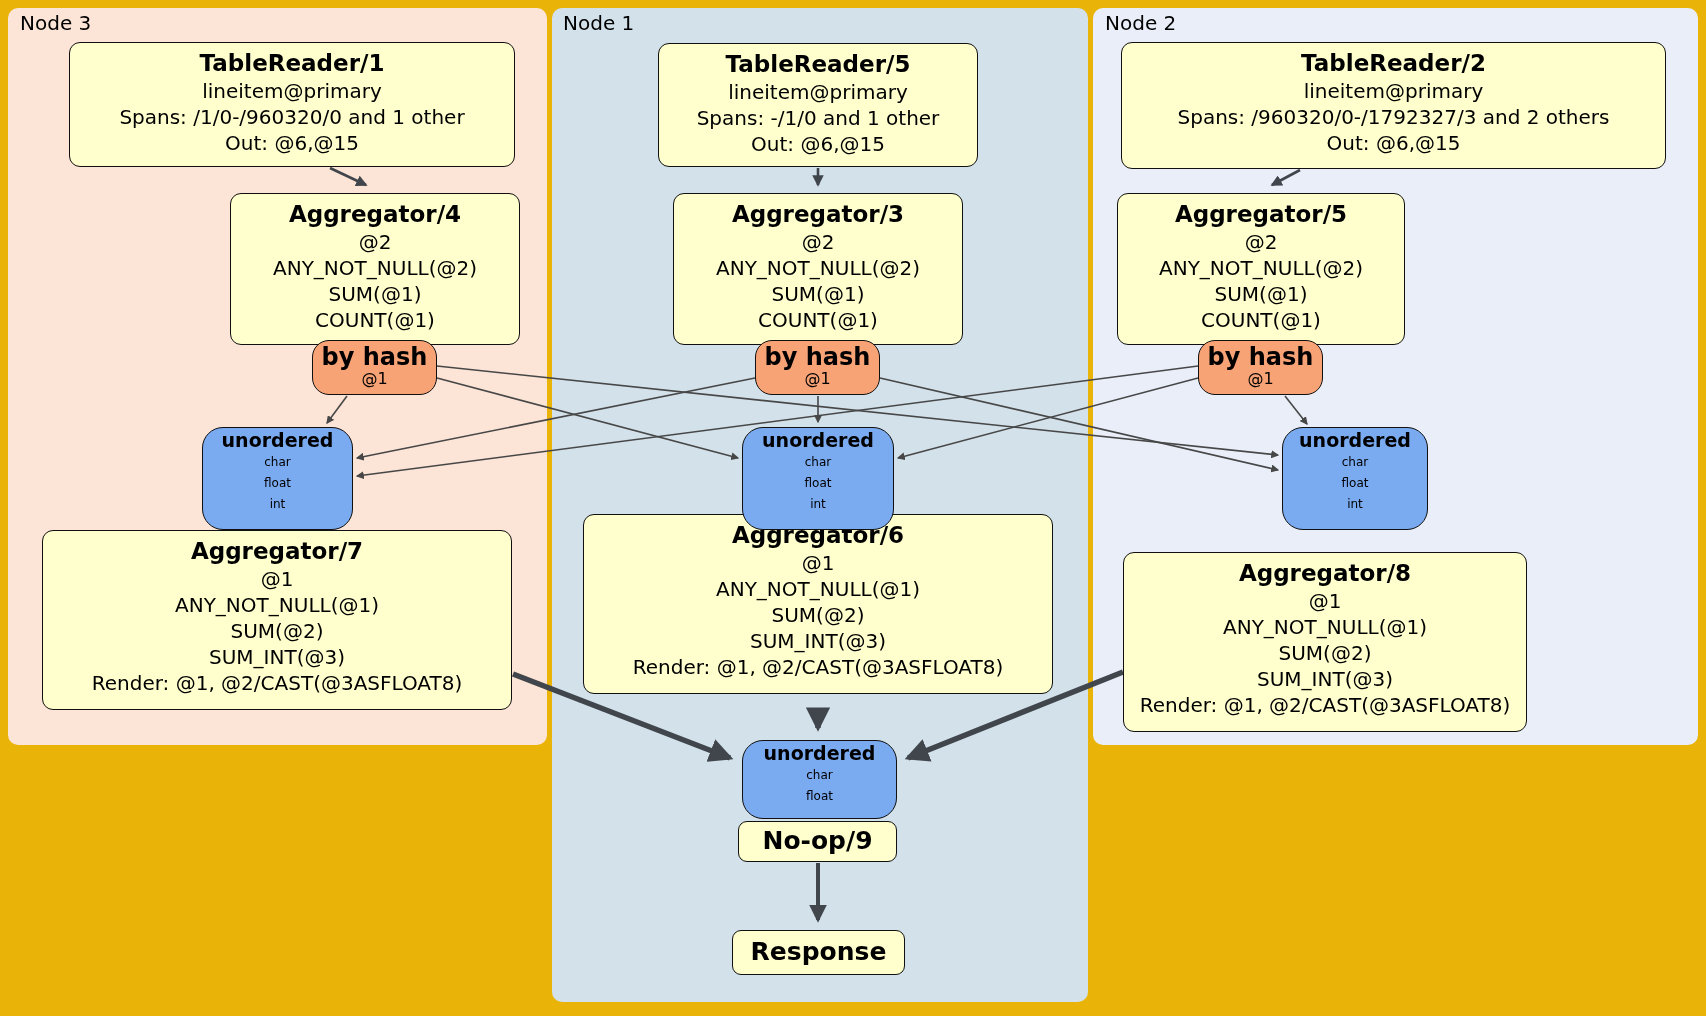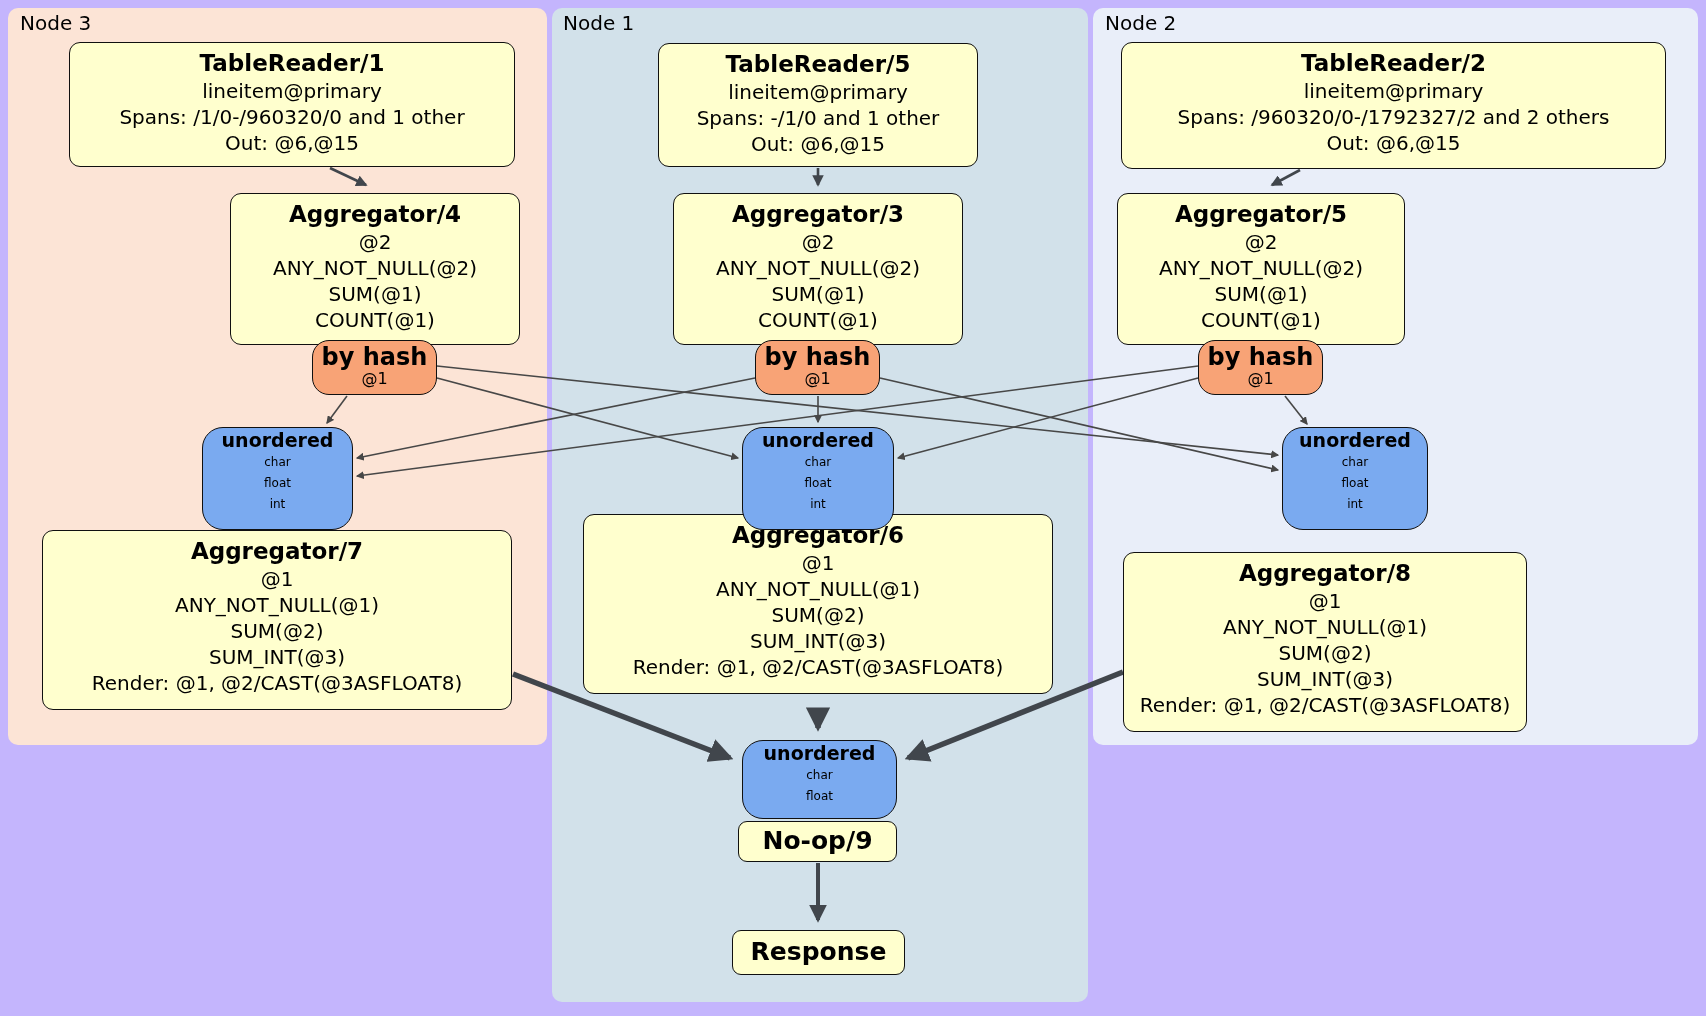--- a/index.html
+++ b/index.html
@@ -1,17 +1,17 @@
 <!DOCTYPE html>
 <html><head>
 <meta charset="utf-8">
 <style>
   html,body{margin:0;padding:0;background:#ffffff;}
   #canvas{
-    position:relative;width:1706px;height:1016px;overflow:hidden;background:#c4b5fd;
+    position:relative;width:1706px;height:1016px;overflow:hidden;background:#eab308;
     font-family:"DejaVu Sans","Liberation Sans",sans-serif;color:#000;
   }
   .region{position:absolute;border-radius:10px;z-index:0;}
   #region-node3{left:8px;top:8px;width:539px;height:737px;background:#fce4d6;}
   #region-node1{left:552px;top:8px;width:536px;height:994px;background:#d2e1ea;}
   #region-node2{left:1093px;top:8px;width:605px;height:737px;background:#e9eef9;}
   .region-label{position:absolute;font-size:20px;z-index:4;}
   #label-node3{left:20px;top:11px;}
   #label-node1{left:563px;top:11px;}
   #label-node2{left:1105px;top:11px;}
@@ -177,21 +177,21 @@
     <span class="title">unordered</span>
     <div class="line">char</div>
     <div class="line">float</div>
   </div>
   <div class="smallbox" id="noop">No-op/9</div>
   <div class="smallbox" id="response">Response</div>
 
   <div class="opbox" id="tr2">
     <span class="title">TableReader/2</span>
     <div class="line">lineitem@primary</div>
-    <div class="line">Spans: /960320/0-/1792327/2 and 2 others</div>
+    <div class="line">Spans: /960320/0-/1792327/3 and 2 others</div>
     <div class="line">Out: @6,@15</div>
   </div>
   <div class="opbox" id="agg5">
     <span class="title">Aggregator/5</span>
     <div class="line">@2</div>
     <div class="line">ANY_NOT_NULL(@2)</div>
     <div class="line">SUM(@1)</div>
     <div class="line">COUNT(@1)</div>
   </div>
   <div class="router" id="router2">

